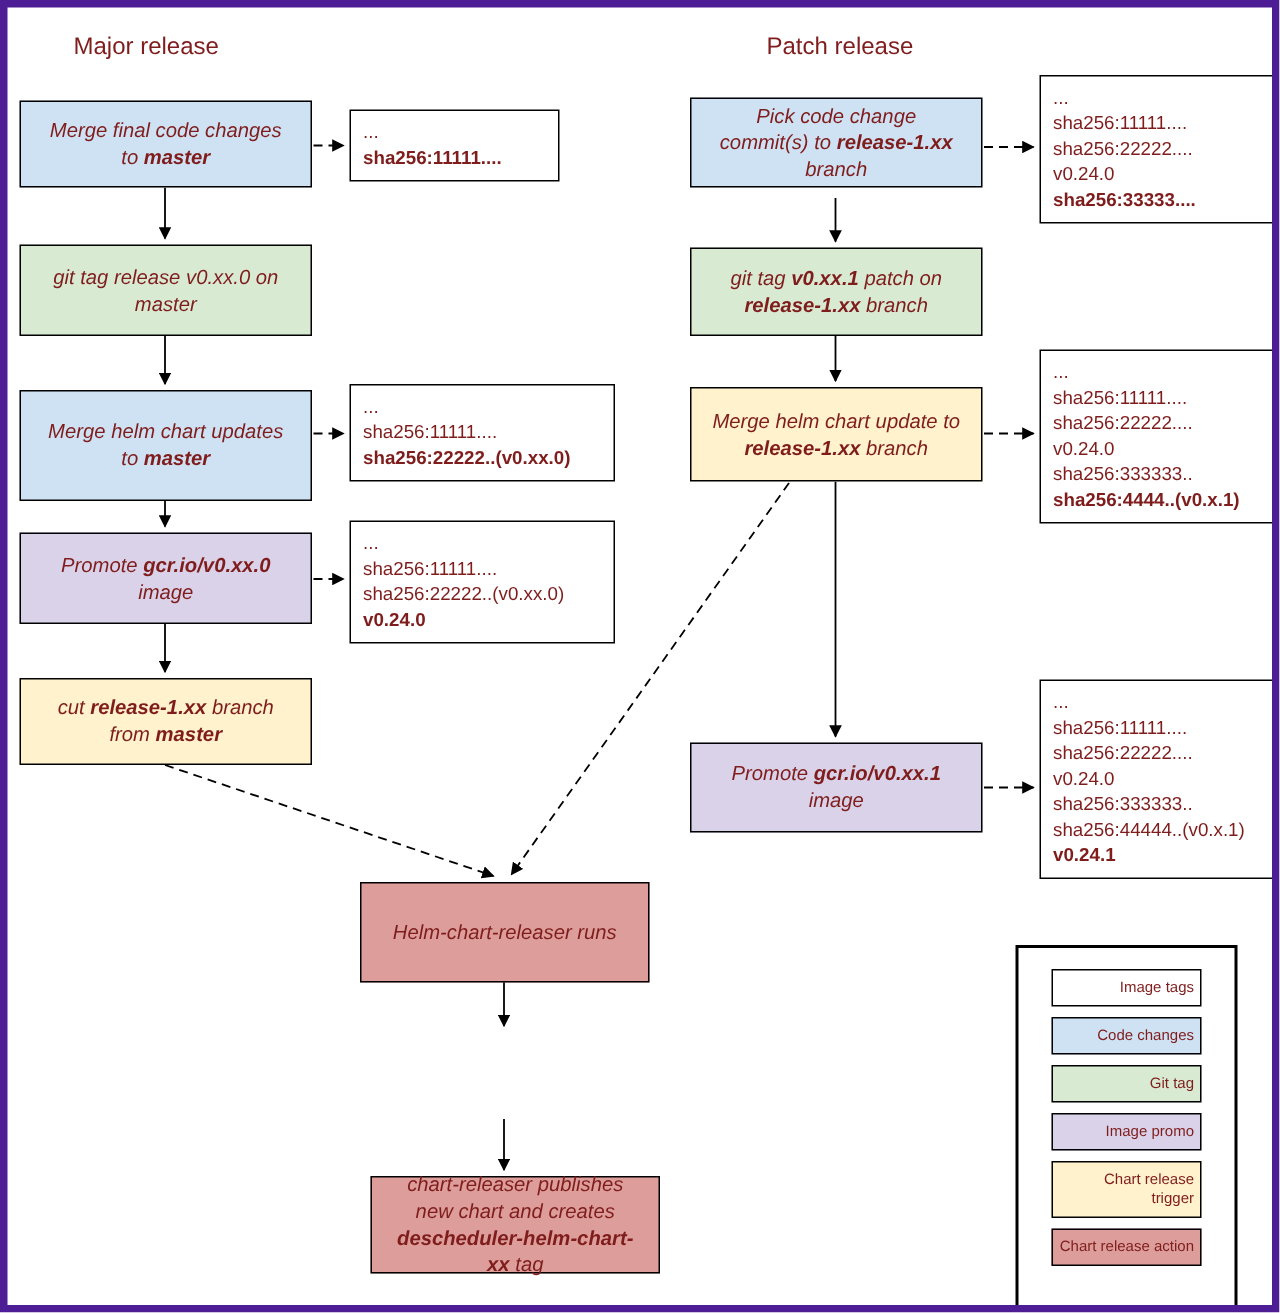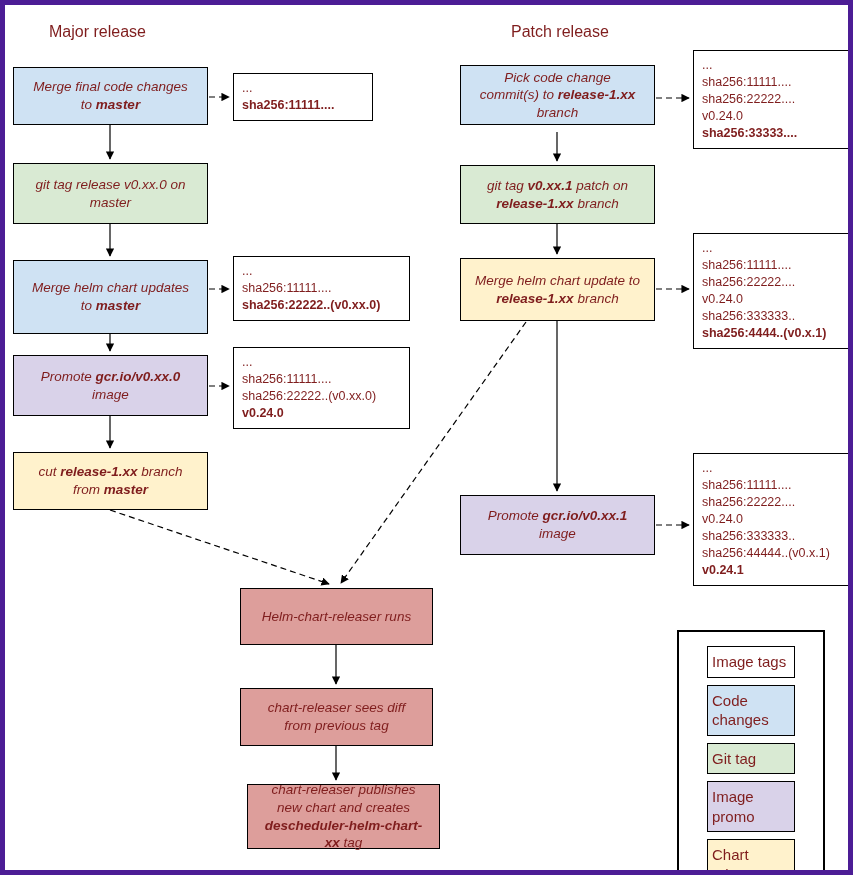--- a/index.html
+++ b/index.html
@@ -24,22 +24,22 @@
   .c-purple{background:#d9d2e9;}
   .c-yellow{background:#fff2cc;}
   .c-red{background:#dd9e9b;}
   .c-white{background:#ffffff;}
   .legend{
     position:absolute;left:672px;top:625px;width:148px;height:243px;box-sizing:border-box;
     border:2px solid #000;background:#fff;z-index:1;
     display:flex;flex-direction:column;align-items:center;gap:7px;padding-top:14px;
   }
   .legend .lg{
-    width:88px;border:1px solid #000;box-sizing:border-box;text-align:left;
-    font-size:15px;line-height:1.3;padding:5px 4px;
+    width:100px;border:1px solid #000;box-sizing:border-box;text-align:right;
+    font-size:10px;line-height:1.3;padding:5px 4px;
   }
   svg.arrows{position:absolute;left:0;top:0;z-index:0;}
 </style>
 </head>
 <body>
 
 <div class="canvas">
 
   <svg class="arrows" width="853" height="875" viewBox="0 0 853 875">
     <defs>
@@ -141,25 +141,22 @@
   <div class="note" style="left:688px;top:448px;width:160px">
       <div><span>...</span></div>
       <div><span>sha256:11111....</span></div>
       <div><span>sha256:22222....</span></div>
       <div><span>v0.24.0</span></div>
       <div><span>sha256:333333..</span></div>
       <div><span>sha256:44444..(v0.x.1)</span></div>
       <div><b>v0.24.1</b></div>
     </div>
 
-  <div class="node c-red" style="left:235px;top:583px;width:193px;height:57px">
+  <div class="node c-red" style="left:235px;top:583px;width:193px;height:67px">
       <span><span>Helm-chart-releaser runs</span></span>
-    </div>
-  <div class="node c-red" style="left:235px;top:683px;width:193px;height:58px">
-      <span><span>chart-releaser sees diff from previous tag</span></span>
     </div>
   <div class="node c-red" style="left:242px;top:779px;width:193px;height:65px">
       <span><span>chart-releaser publishes new chart and creates </span><b>descheduler-helm-chart-xx</b><span> tag</span></span>
     </div>
 
   <div class="legend">
     <div class="lg c-white">Image tags</div>
     <div class="lg c-blue">Code changes</div>
     <div class="lg c-green">Git tag</div>
     <div class="lg c-purple">Image promo</div>

